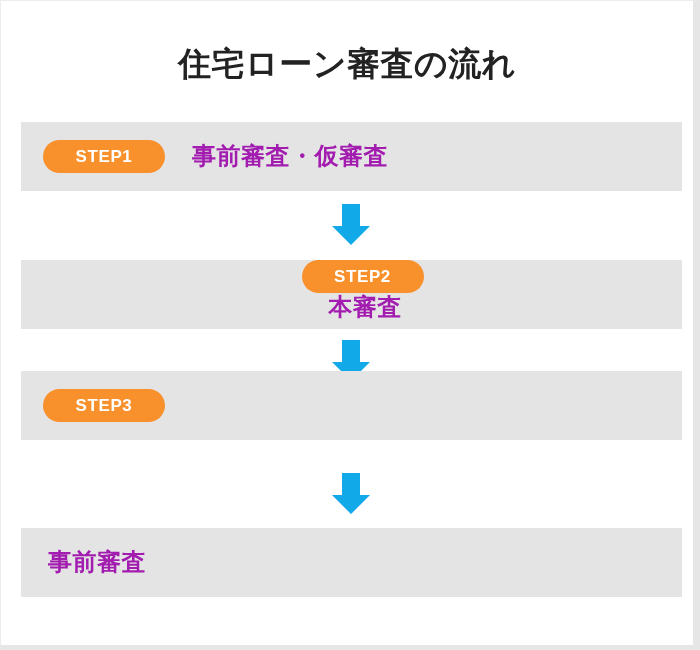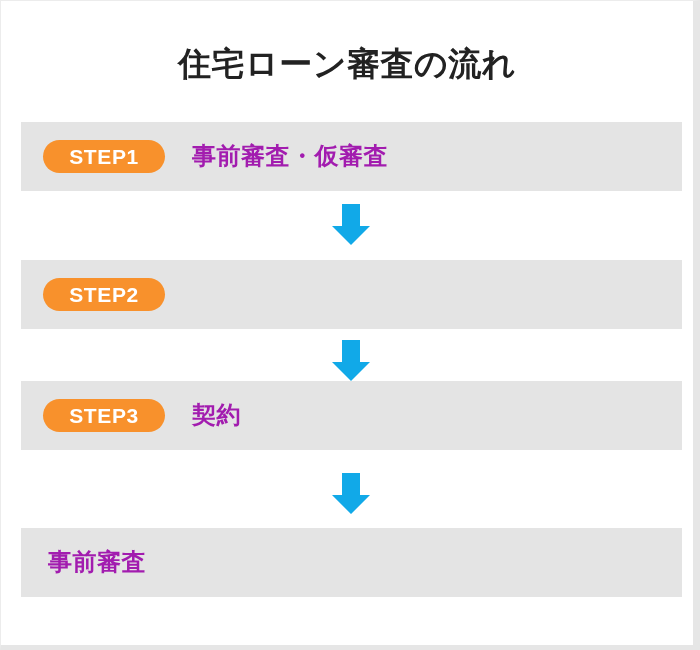--- a/index.html
+++ b/index.html
@@ -53,33 +53,33 @@
   .step-row {
     position: absolute;
     left: 20px;
     width: 661px;
     height: 69px;
     background: #e4e4e4;
     display: flex;
     align-items: center;
   }
   .step-row.r1 { top: 121px; }
-  .step-row.r2 { top: 259px; }
-  .step-row.r3 { top: 380px; }
+  .step-row.r2 { top: 259px; flex-direction: column; }
+  .step-row.r3 { top: 370px; }
   .step-row.r4 { top: 527px; }
 
   .step-badge {
     flex: 0 0 auto;
     margin-left: 22px;
     width: 122px;
     height: 33px;
     border-radius: 17px;
     background: #f8912c;
     color: #ffffff;
-    font-size: 21px;
+    font-size: 17px;
     font-weight: bold;
     letter-spacing: 0.6px;
     display: flex;
     align-items: center;
     justify-content: center;
     box-sizing: border-box;
   }
 
   .step-label {
     flex: 1 1 auto;
@@ -118,31 +118,31 @@
     </div>
 
     <div class="arrow a1">
       <svg viewBox="0 0 40 42" xmlns="http://www.w3.org/2000/svg" aria-hidden="true">
         <polygon points="11,0 29,0 29,22 39,22 20,41 1,22 11,22" fill="#11a9e8"></polygon>
       </svg>
     </div>
 
     <div class="step-row r2">
       <div class="step-badge">STEP2</div>
+      <div class="step-label">本審査</div>
     </div>
 
     <div class="arrow a2">
       <svg viewBox="0 0 40 42" xmlns="http://www.w3.org/2000/svg" aria-hidden="true">
         <polygon points="11,0 29,0 29,22 39,22 20,41 1,22 11,22" fill="#11a9e8"></polygon>
       </svg>
     </div>
 
     <div class="step-row r3">
       <div class="step-badge">STEP3</div>
-      <div class="step-label">契約</div>
     </div>
 
     <div class="arrow a3">
       <svg viewBox="0 0 40 42" xmlns="http://www.w3.org/2000/svg" aria-hidden="true">
         <polygon points="11,0 29,0 29,22 39,22 20,41 1,22 11,22" fill="#11a9e8"></polygon>
       </svg>
     </div>
 
     <div class="step-row r4">
       <div class="step-label">事前審査</div>

